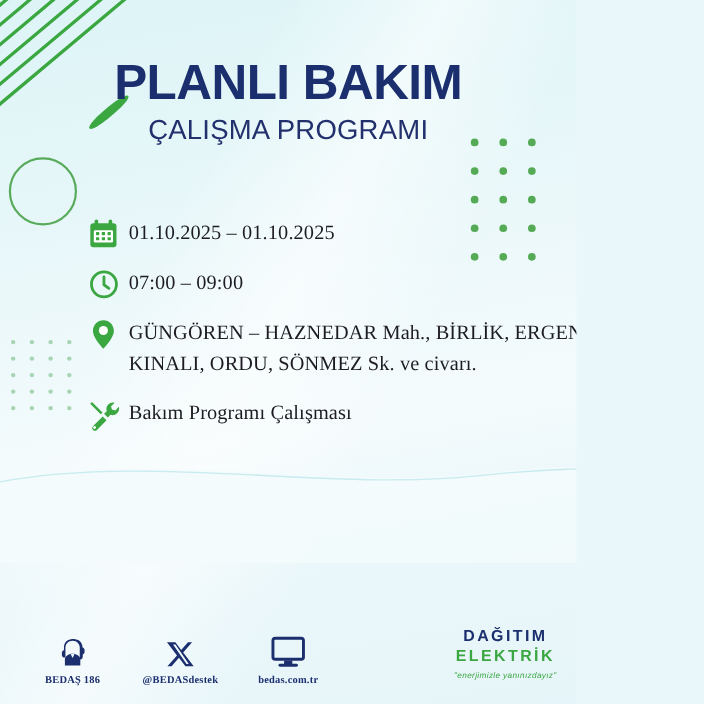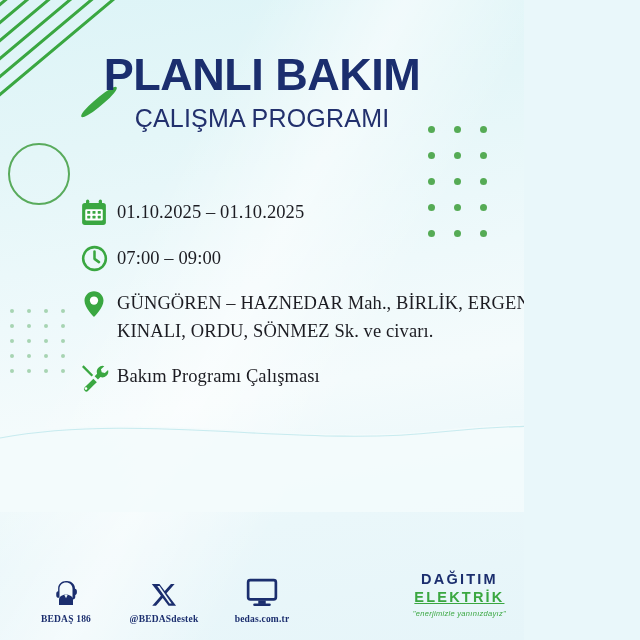--- a/index.html
+++ b/index.html
@@ -101,21 +101,21 @@
     margin-top:6px; letter-spacing:0.2px; white-space:nowrap;
   }
   
   .brand { position:absolute; right:18px; bottom:14px; text-align:center; }
   .brand .b1 {
     font-size:14.5px; font-weight:bold; color:#1b2e6e;
     letter-spacing:2.2px; line-height:1.25;
   }
   .brand .b2, .brand .b3 {
     font-size:14.5px; font-weight:bold; color:#3aa741;
-    letter-spacing:2.2px; line-height:1.25;text-decoration:underline;
+    letter-spacing:2.2px; line-height:1.25;
   }
   .brand .tag {
     font-size:7.5px; color:#3aa741; font-style:italic;
     margin-top:3px; letter-spacing:0.3px;
   }
 </style>
 </head>
 <body>
 
 <div class="poster">

